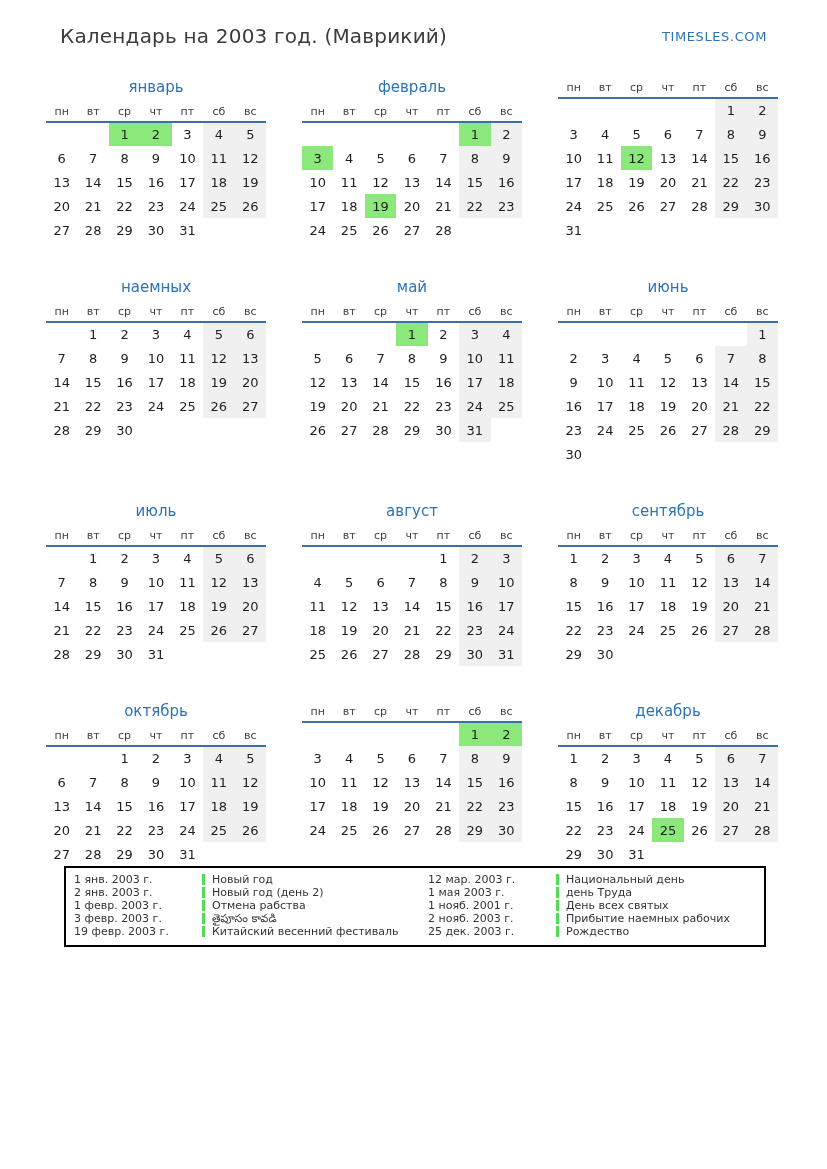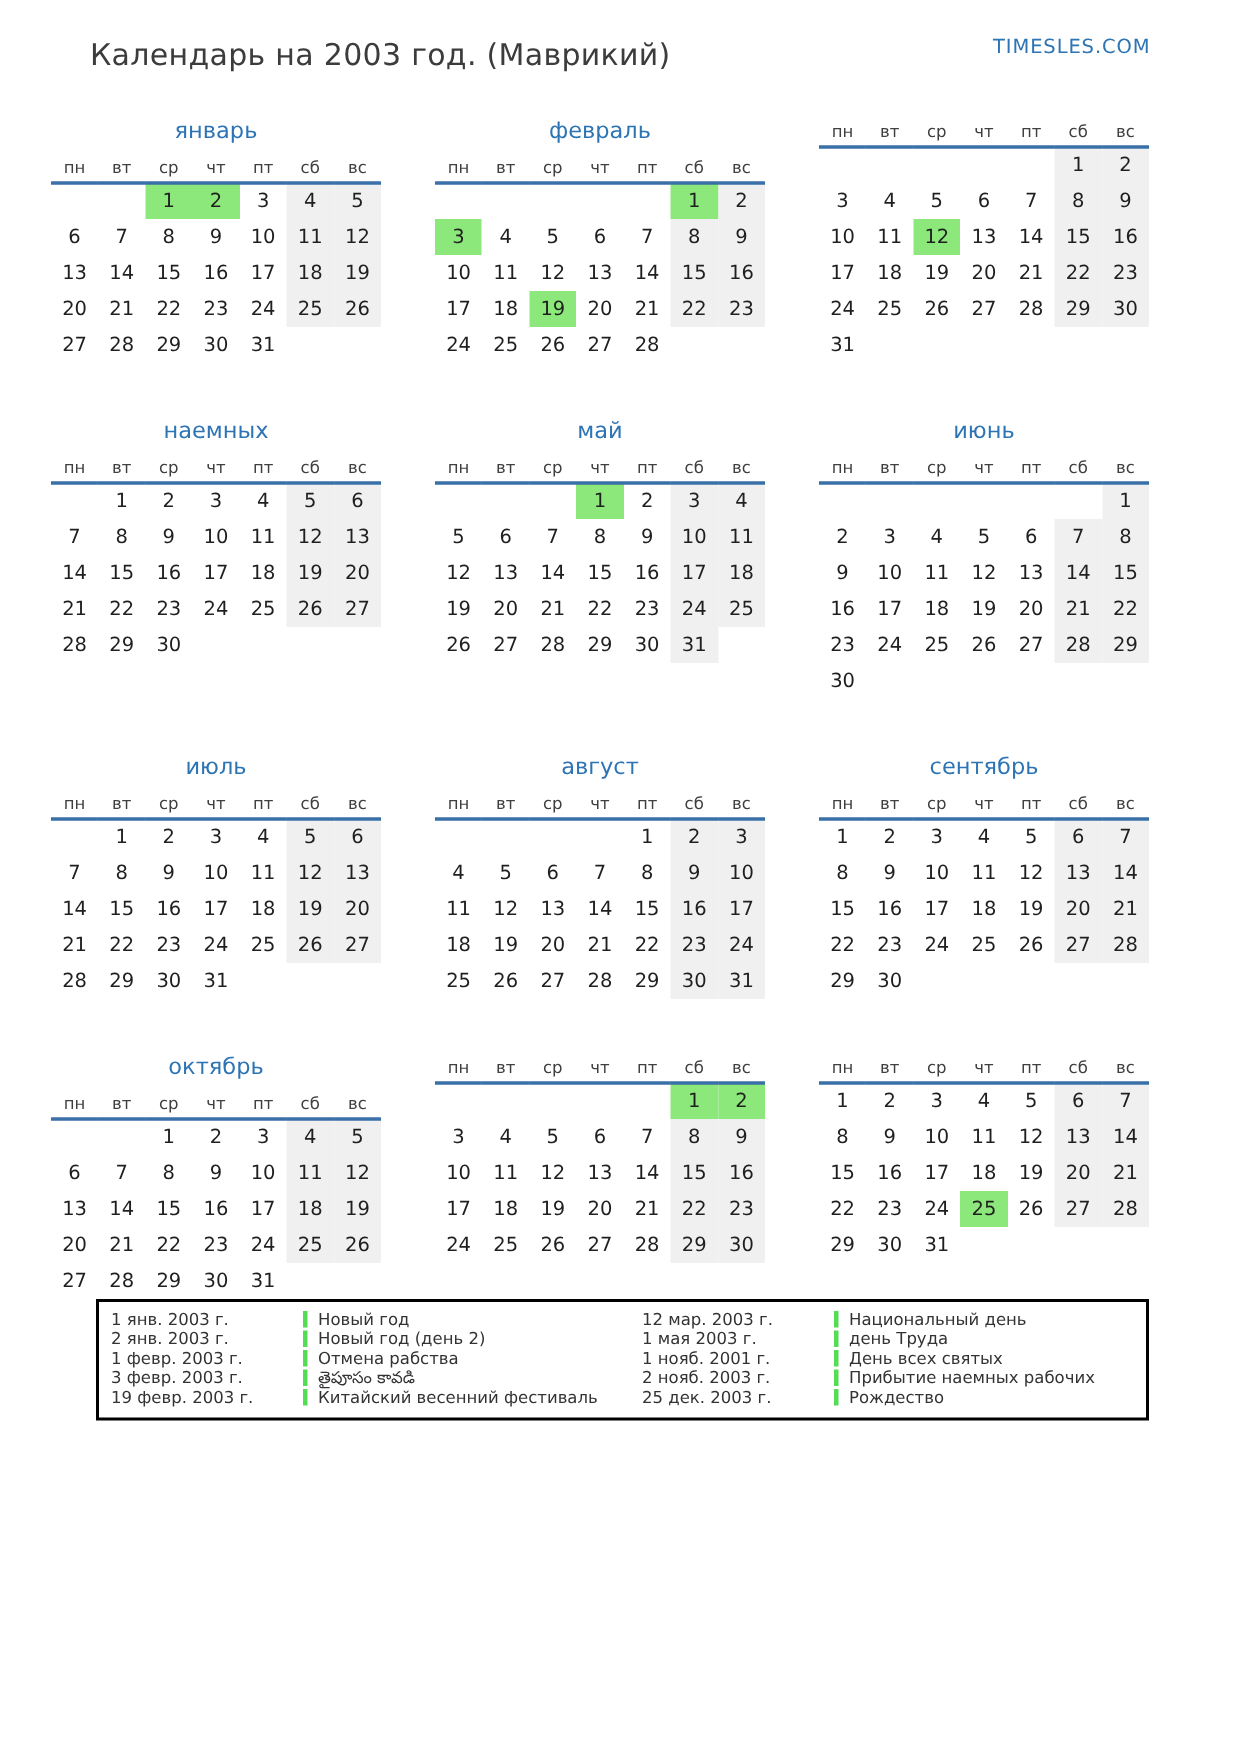--- a/index.html
+++ b/index.html
@@ -10,30 +10,30 @@
     --legend-bar-green:#55dc55;
     --day-text:#1f1f1f;
   }
   *{box-sizing:border-box;margin:0;padding:0;}
   html,body{background:#ffffff;}
   body{
     width:827px;height:1169px;position:relative;overflow:hidden;
     font-family:"DejaVu Sans","Liberation Sans",sans-serif;
   }
   .page-header{
-    display:flex;justify-content:space-between;align-items:flex-start;
+    display:flex;justify-content:space-between;align-items:center;
     margin:24px 60px 0 60px;
   }
   .page-title{font-size:20px;color:#3c3c3c;font-weight:normal;letter-spacing:0.2px;}
   .brand{font-size:13px;color:var(--accent-blue);text-decoration:none;letter-spacing:0.6px;}
   .calendar-grid{
     display:grid;
     grid-template-columns:repeat(3,220px);
     column-gap:16px;row-gap:21px;
-    margin:30px 0 0 34px;
+    margin:30px 0 0 46px;
     align-items:start;
     gap:36px;
   }
   .month{width:220px;}
   .month-title{
     font-size:15px;color:var(--accent-blue);text-align:center;
     height:18px;line-height:18px;margin-bottom:6px;
   }
   table.month-table{border-collapse:collapse;table-layout:fixed;width:220px;}
   table.month-table th{
@@ -776,20 +776,21 @@
             <td>26</td>
             <td>27</td>
             <td>28</td>
             <td class="weekend">29</td>
             <td class="weekend">30</td>
           </tr>
         </tbody>
       </table>
     </div>
     <div class="month">
+      <div class="month-title">декабрь</div>
       <table class="month-table">
         <thead>
           <tr>
             <th>пн</th>
             <th>вт</th>
             <th>ср</th>
             <th>чт</th>
             <th>пт</th>
             <th>сб</th>
             <th>вс</th>

